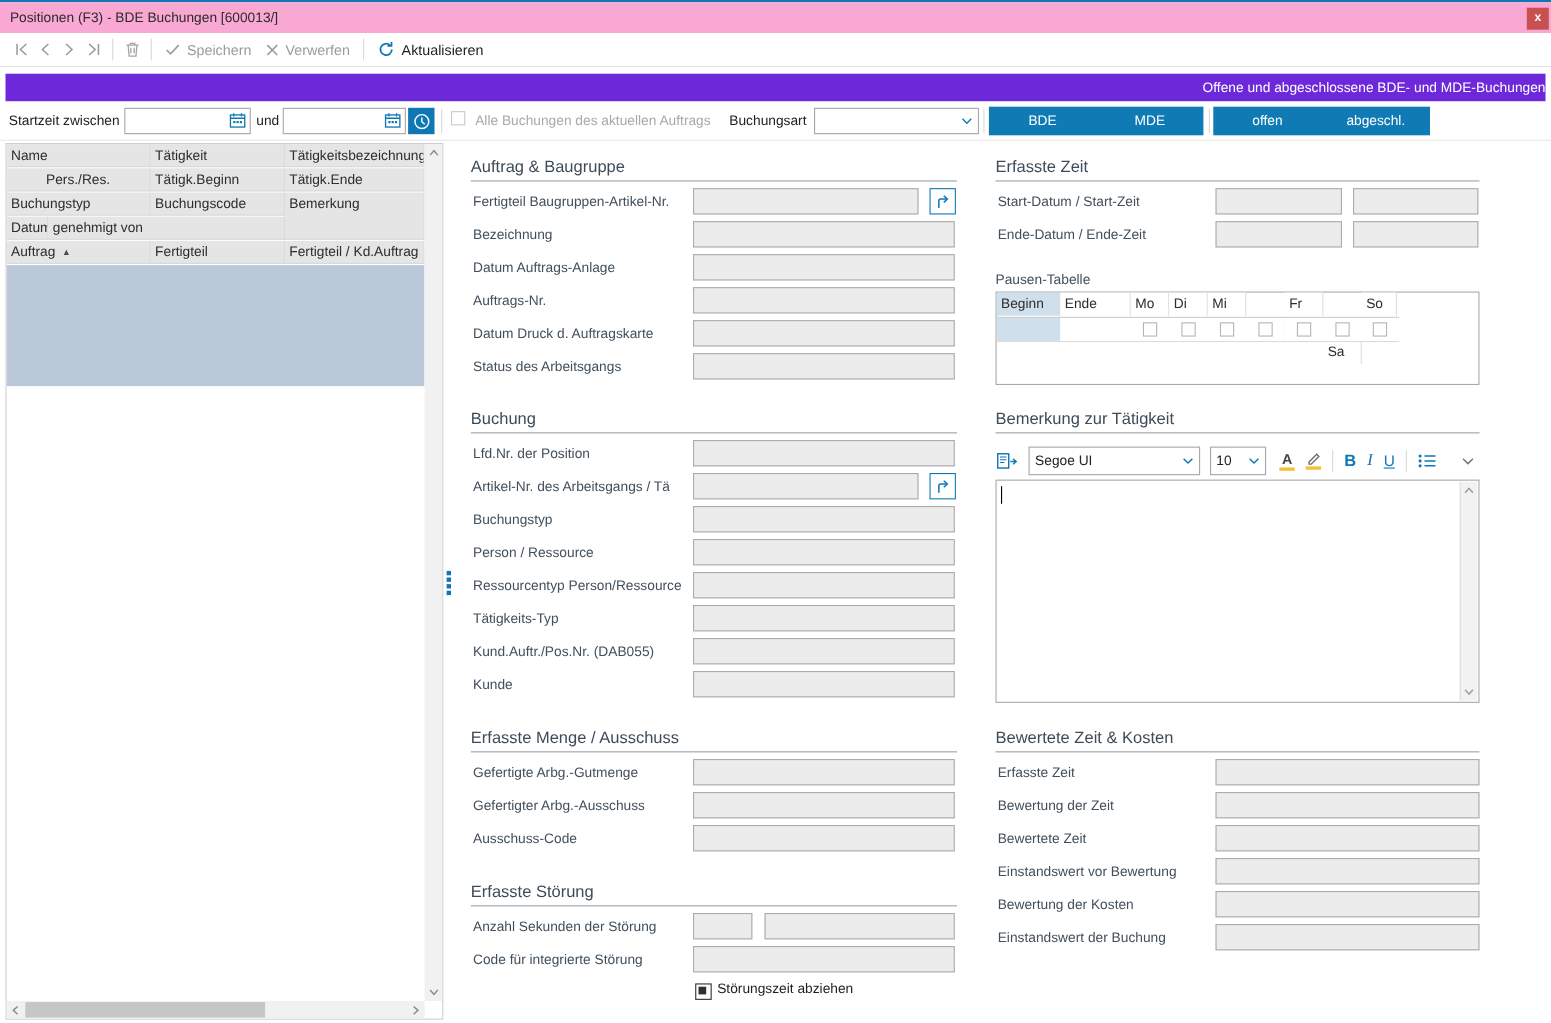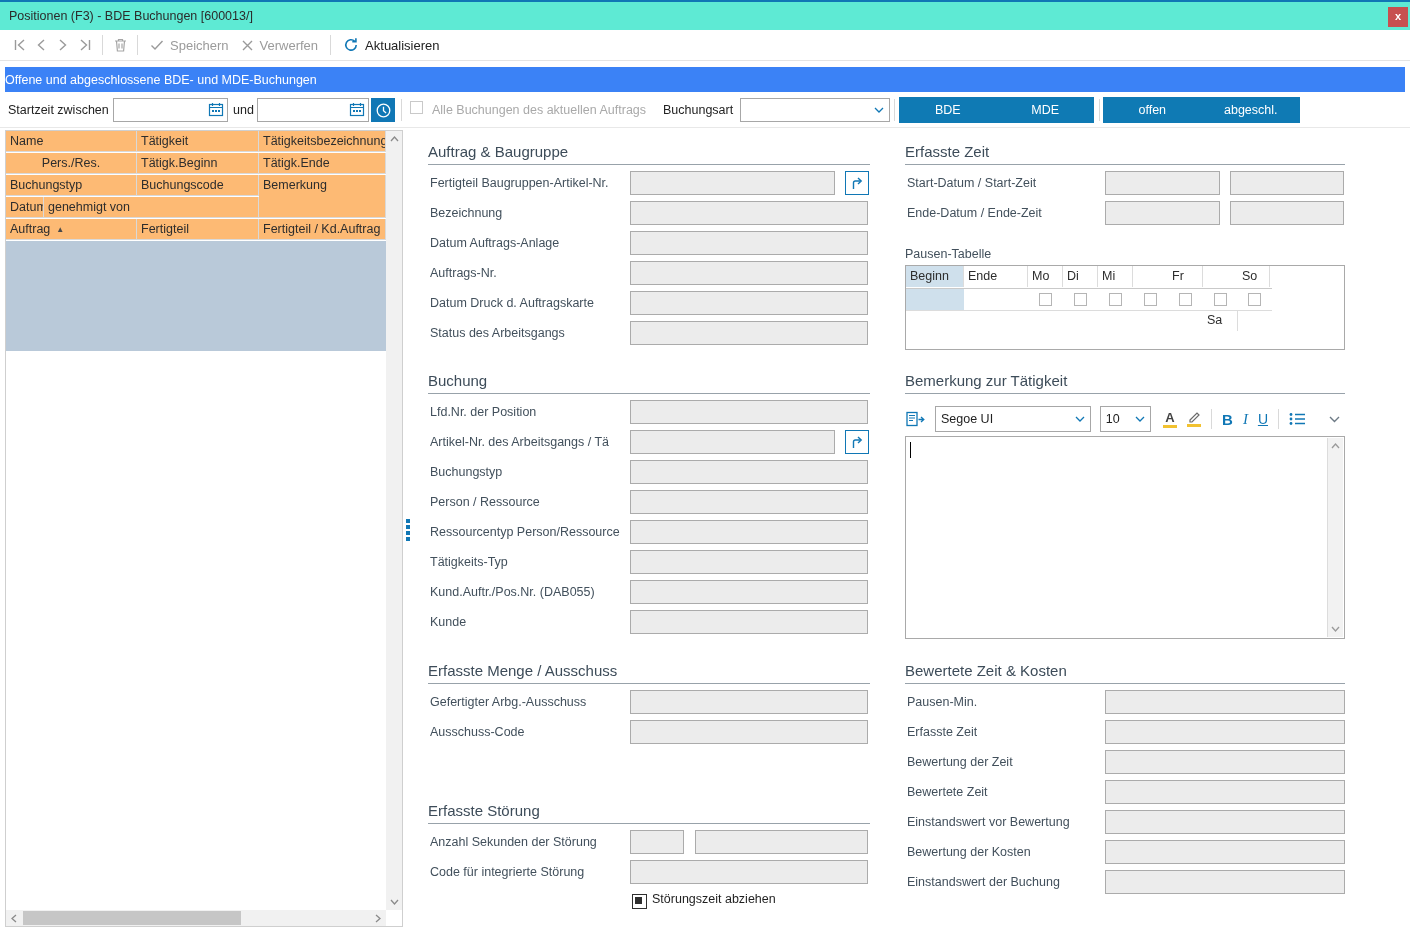--- a/index.html
+++ b/index.html
@@ -1,33 +1,33 @@
 <!DOCTYPE html>
 <html><head>
 <meta charset="utf-8">
 <style>
   html,body{margin:0;padding:0;background:#fff;}
   body{width:1410px;height:930px;position:relative;overflow:hidden;
        font-family:"Liberation Sans",sans-serif;color:#2b2b2b;}
   
   .topline{position:absolute;top:0;left:0;width:1410px;height:2px;background:#1077b5;}
-  .titlebar{position:absolute;top:2px;left:0;width:1410px;height:28px;background:#5eead4;}
+  .titlebar{position:absolute;top:2px;left:0;width:1410px;height:28px;background:#f9a8d4;}
   .wtitle{position:absolute;left:9px;top:7px;font-size:12.5px;color:#2b2b2b;white-space:nowrap;}
   .close-btn{position:absolute;right:2px;top:5px;width:20px;height:20px;background:#c75050;
              color:#fff;font-size:11px;font-weight:bold;text-align:center;line-height:19px;cursor:default;}
   
   .toolbar{position:absolute;top:30px;left:0;width:1410px;height:31px;display:flex;align-items:center;
            padding-left:8px;box-sizing:border-box;border-bottom:1px solid #e4e4e4;}
   .tico{display:inline-flex;align-items:center;justify-content:center;width:22px;height:22px;}
   .tbtn{display:inline-flex;align-items:center;gap:6px;color:#9b9b9b;font-size:13px;margin:0 6px;}
   .tbtn.enabled{color:#222;}
   .tsep{width:1px;height:20px;background:#d9d9d9;margin:0 6px;}
   
-  .banner{position:absolute;left:5px;top:67px;width:1400px;height:25px;background:#3b82f6;color:#fff;
-          font-size:12.5px;display:flex;align-items:center;justify-content:flex-start;}
+  .banner{position:absolute;left:5px;top:67px;width:1400px;height:25px;background:#6d28d9;color:#fff;
+          font-size:12.5px;display:flex;align-items:center;justify-content:flex-end;}
   
   .filter{position:absolute;top:95px;left:0;width:1410px;height:32px;font-size:12.5px;}
   .flabel-dark{position:absolute;top:8px;color:#222;white-space:nowrap;}
   .flabel-gray{position:absolute;top:8px;color:#a9a9a9;white-space:nowrap;}
   .finput{position:absolute;top:3px;height:24px;background:#fff;border:1px solid #a7a7a7;box-sizing:border-box;}
   .cal{position:absolute;right:3px;top:3px;}
   .clockbtn{position:absolute;left:371px;top:3px;width:24px;height:24px;background:#1077b5;
             display:flex;align-items:center;justify-content:center;}
   .fsep{position:absolute;top:4px;width:1px;height:22px;background:#d9d9d9;}
   .chk{width:13px;height:13px;border:1px solid #b5b5b5;background:#fff;display:inline-block;box-sizing:border-box;}
@@ -39,21 +39,21 @@
   .seghalf{flex:1;display:flex;align-items:center;justify-content:center;color:#fff;font-size:12.5px;}
   .filter-bottom{position:absolute;top:127px;left:0;width:1410px;height:1px;background:#e8e8e8;}
   
   .content{position:absolute;top:130px;left:0;width:1410px;height:800px;}
   
   .left-panel{position:absolute;left:5px;top:0;width:398px;height:797px;border:1px solid #cfcfcf;
               background:#fff;box-sizing:border-box;}
   .lp-content{position:absolute;left:0;top:0;right:16px;bottom:16px;overflow:hidden;}
   .gcell{position:absolute;height:21px;border-right:1px solid #d9d9d9;border-bottom:1px solid #d9d9d9;
          font-size:12.5px;color:#2d2d2d;padding:0 4px;line-height:21px;white-space:nowrap;overflow:hidden;
-         box-sizing:border-box;background:#fdba74;}
+         box-sizing:border-box;background:#e5e5e5;}
   .sort{font-size:8px;color:#4a4a4a;margin-left:6px;vertical-align:1px;}
   .gsel{position:absolute;left:0;top:110px;width:380px;height:110px;background:#b9c9d9;}
   .vscroll{position:absolute;right:0;top:0;width:16px;bottom:16px;background:#f1f1f1;}
   .hscroll{position:absolute;left:0;bottom:0;right:16px;height:16px;background:#f1f1f1;}
   .hthumb{position:absolute;left:17px;top:1px;width:218px;height:14px;background:#c6c6c6;}
   .sarr{position:absolute;width:16px;height:16px;display:flex;align-items:center;justify-content:center;}
   
   .splitter{position:absolute;left:406px;top:389px;width:5px;height:24px;display:flex;flex-direction:column;gap:2px;}
   .splitter span{width:4px;height:4px;background:#1077b5;display:block;}
   
@@ -356,20 +356,24 @@
           </div>
           <div class="frow">
             <span class="flab">Kunde</span>
             <div class="ro" style="left: 202px; width: 238px;"></div>
           </div>
         </div>
     </div>
     <div class="section" style="top:532px">
       <div class="stitle">Erfasste Menge / Ausschuss</div>
       <div>
+          <div class="frow">
+            <span class="flab">Gefertigte Arbg.-Gutmenge</span>
+            <div class="ro" style="left: 202px; width: 238px;"></div>
+          </div>
           <div class="frow">
             <span class="flab">Gefertigter Arbg.-Ausschuss</span>
             <div class="ro" style="left: 202px; width: 238px;"></div>
           </div>
           <div class="frow">
             <span class="flab">Ausschuss-Code</span>
             <div class="ro" style="left: 202px; width: 238px;"></div>
           </div>
         </div>
     </div>
@@ -526,24 +530,20 @@
               </svg>
           </span>
         </div>
       </div>
     </div>
 
     <div class="section" style="top:532px">
       <div class="stitle">Bewertete Zeit &amp; Kosten</div>
       <div>
           <div class="frow">
-            <span class="flab">Pausen-Min.</span>
-            <div class="ro" style="left: 200px; width: 240px;"></div>
-          </div>
-          <div class="frow">
             <span class="flab">Erfasste Zeit</span>
             <div class="ro" style="left: 200px; width: 240px;"></div>
           </div>
           <div class="frow">
             <span class="flab">Bewertung der Zeit</span>
             <div class="ro" style="left: 200px; width: 240px;"></div>
           </div>
           <div class="frow">
             <span class="flab">Bewertete Zeit</span>
             <div class="ro" style="left: 200px; width: 240px;"></div>

